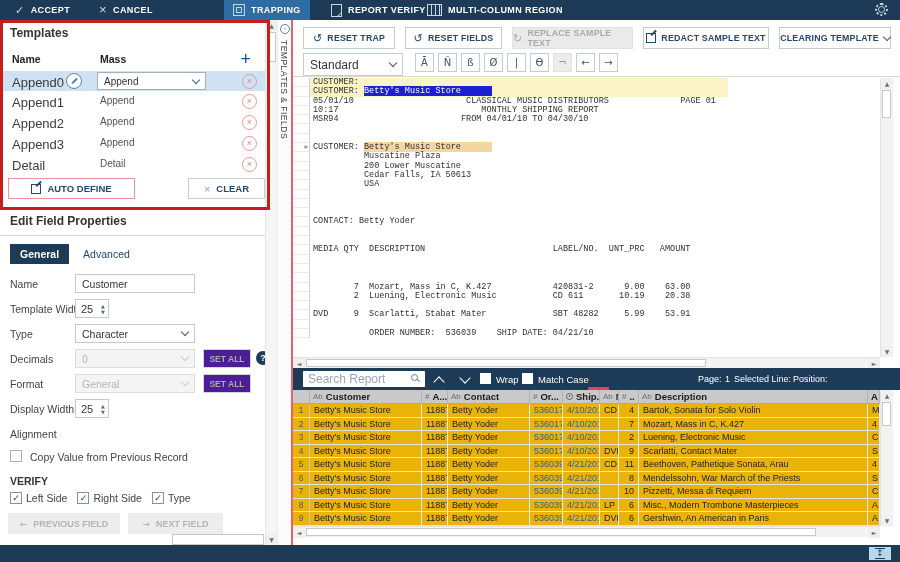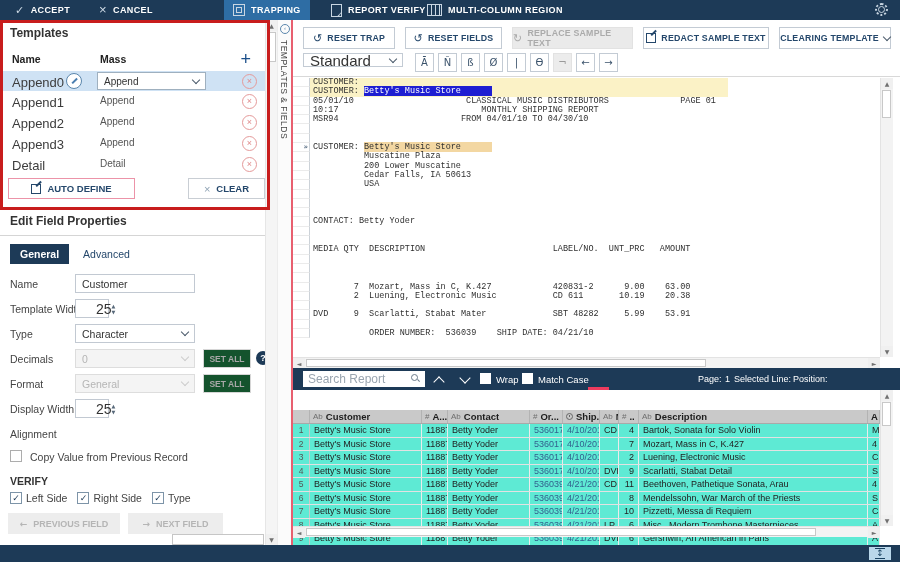--- a/index.html
+++ b/index.html
@@ -60,30 +60,30 @@
   .tabs{display:flex;margin:8px 0 0 10px;align-items:center;gap:14px;}
   .tab{font-size:10.5px;color:#24476b;cursor:pointer;}
   .tab.on{background:#1d3a57;color:#fff;padding:4px 10px;font-weight:bold;}
   .form{margin-top:9px;}
   .frow{position:relative;height:25px;}
   .flabel{position:absolute;left:10px;top:5px;font-size:10.5px;color:#444;}
   .finput{position:absolute;left:75px;top:1px;width:120px;height:19px;border:1px solid #c2c9d2;font-size:10.5px;
           color:#333;padding:0 6px;box-sizing:border-box;font-family:inherit;background:#fff;}
   .stepper{position:absolute;left:75px;top:1px;width:34px;height:19px;border:1px solid #c2c9d2;box-sizing:border-box;
            display:flex;align-items:center;background:#fff;}
-  .stepval{flex:1;font-size:14px;color:#333;padding-left:20px;}
+  .stepval{flex:1;font-size:11px;color:#333;padding-left:5px;}
   .steparrows{width:10px;display:flex;flex-direction:column;align-items:center;line-height:6px;font-size:5px;color:#5a6b7c;}
   .ddbox{position:absolute;left:75px;top:1px;width:120px;height:19px;border:1px solid #c2c9d2;box-sizing:border-box;
          display:flex;align-items:center;justify-content:space-between;padding:0 6px;font-size:10.5px;color:#333;background:#fff;cursor:pointer;}
   .ddbox.dis{background:#f4f4f4;border-color:#ddd;color:#b5b5b5;cursor:default;}
   .chev{display:inline-block;width:5px;height:5px;border-right:1.2px solid #4a5a6a;border-bottom:1.2px solid #4a5a6a;
         transform:rotate(45deg);margin-top:-3px;}
   .dis .chev{border-color:#ccc;}
   .setall{position:absolute;left:203px;top:1px;width:48px;height:19px;border:1px solid #d6d6d6;box-sizing:border-box;
-          font-size:8.5px;font-weight:bold;color:#a8a8a8;display:flex;align-items:center;justify-content:center;background:#14532d;}
+          font-size:8.5px;font-weight:bold;color:#a8a8a8;display:flex;align-items:center;justify-content:center;background:#4c1d95;}
   .qmark{position:absolute;left:256px;top:3px;width:14px;height:14px;border-radius:50%;background:#1d3a57;color:#fff;
          font-size:9px;font-weight:bold;text-align:center;line-height:14px;}
   .cbx{display:inline-block;width:12px;height:12px;border:1px solid #adadad;background:#fff;box-sizing:border-box;
        text-align:center;line-height:11px;font-size:9px;color:#1d3a57;font-weight:bold;font-family:"DejaVu Sans",sans-serif;}
   .cbx.on{border-color:#7d94a8;}
   .copyrow{position:relative;height:18px;margin-top:1px;padding-left:24px;}
   .copyrow .cbx{position:absolute;left:10px;top:1px;}
   .copyrow .clbl{position:absolute;left:30px;top:2px;font-size:10.5px;color:#444;}
   .verifylbl{margin:8px 0 0 10px;font-size:10.5px;font-weight:bold;color:#333;}
   .vopts{display:flex;gap:10px;margin:5px 0 0 10px;align-items:center;}
@@ -104,22 +104,22 @@
             color:#5b87ad;font-size:6px;line-height:7px;text-align:center;}
   .striplbl{position:absolute;left:1px;top:20px;writing-mode:vertical-rl;font-size:8.5px;color:#444;letter-spacing:.5px;}
 
   
   .mtb{position:absolute;left:293px;top:20px;width:607px;height:57px;background:#fff;border-bottom:1px solid #d8d8d8;box-sizing:border-box;}
   .tbtn{position:absolute;top:7px;height:22px;border:1px solid #c3cbd4;background:#fff;color:#24476b;
         font-size:8.8px;font-weight:bold;letter-spacing:.2px;display:flex;align-items:center;justify-content:center;gap:5px;
         box-sizing:border-box;cursor:pointer;}
   .tbtn.dis{background:#eaeaea;border-color:#e2e2e2;color:#ababab;cursor:default;}
   .ricon{font-size:11px;font-weight:normal;}
-  .charsel{position:absolute;left:10px;top:33px;width:100px;height:14px;border:1px solid #c3cbd4;box-sizing:border-box;
-           display:flex;align-items:center;justify-content:space-between;padding:0 6px;font-size:15px;color:#333;cursor:pointer;background:#fff;}
+  .charsel{position:absolute;left:10px;top:33px;width:100px;height:23px;border:1px solid #c3cbd4;box-sizing:border-box;
+           display:flex;align-items:center;justify-content:space-between;padding:0 6px;font-size:12px;color:#333;cursor:pointer;background:#fff;}
   .charbtns{position:absolute;left:122px;top:33px;display:flex;gap:4px;}
   .charbtn{width:19px;height:19px;border:1px solid #c3cbd4;box-sizing:border-box;display:flex;align-items:center;
            justify-content:center;font-size:10px;color:#3a526b;background:#fff;cursor:pointer;}
   .charbtn.dis{background:#ececec;border-color:#e2e2e2;color:#9a9a9a;cursor:default;}
 
   
   .report{position:absolute;left:293px;top:78px;width:587px;height:279px;overflow:hidden;background:#fff;}
   .rline{display:flex;height:9.3px;}
   .gut{width:17px;flex:none;border-right:1px solid #ccd2d8;border-bottom:1px solid #ebebeb;box-sizing:border-box;
        font-size:7.5px;line-height:8px;color:#1d3a57;text-align:right;padding-right:1px;}
@@ -141,21 +141,21 @@
   .mag{position:absolute;left:118px;top:6px;width:7px;height:7px;border:1.2px solid #6b7b8a;border-radius:50%;box-sizing:border-box;}
   .mag::after{content:"";position:absolute;left:5px;top:5px;width:3px;height:1.2px;background:#6b7b8a;transform:rotate(45deg);}
   .schev{position:absolute;top:8px;width:7px;height:7px;border-right:1.6px solid #fff;border-bottom:1.6px solid #fff;cursor:pointer;}
   .schev.up{transform:rotate(-135deg);top:10px;}
   .schev.down{transform:rotate(45deg);top:6px;}
   .scb{position:absolute;top:5px;width:11px;height:11px;background:#fff;cursor:pointer;}
   .slbl{position:absolute;top:6px;color:#fff;font-size:9.5px;}
   .srlbl{position:absolute;top:6px;color:#fff;font-size:9px;}
 
   
-  .tbl{position:absolute;left:293px;top:390px;width:587px;background:#5eead4;margin-top:20px;}
+  .tbl{position:absolute;left:293px;top:390px;width:587px;background:#eab308;}
   .thead{display:flex;height:14px;background:#c9c9c9;border-bottom:1px solid #a9a9a9;box-sizing:border-box;}
   .th{display:flex;align-items:center;gap:3px;border-right:1px solid #b3b3b3;box-sizing:border-box;
       padding:0 3px;overflow:hidden;white-space:nowrap;flex:none;}
   .hico{font-size:8px;color:#6e6e6e;}
   .hlbl{font-size:9.5px;font-weight:bold;color:#1c1c1c;}
   .clockico{width:7px;height:7px;border:1px solid #666;border-radius:50%;box-sizing:border-box;position:relative;flex:none;}
   .clockico::after{content:"";position:absolute;left:2px;top:1px;width:1px;height:2px;background:#666;}
   .tr{display:flex;height:13.5px;border-bottom:1px solid #e2e2e2;box-sizing:border-box;}
   .td{font-size:9px;color:#222;border-right:1px solid #ebebeb;box-sizing:border-box;padding:1px 4px 0 4px;
       overflow:hidden;white-space:nowrap;flex:none;}
@@ -629,21 +629,21 @@
         </div>
         <div class="tr">
           <div class="td c0">4</div>
           <div class="td c1">Betty's Music Store</div>
           <div class="td c2">11887</div>
           <div class="td c3">Betty Yoder</div>
           <div class="td c4">536017</div>
           <div class="td c5">4/10/2010</div>
           <div class="td c6">DVD</div>
           <div class="td c7">9</div>
-          <div class="td c8">Scarlatti, Stabat Detail</div>
+          <div class="td c8">Scarlatti, Contact Mater</div>
           <div class="td c9">S</div>
         </div>
         <div class="tr">
           <div class="td c0">5</div>
           <div class="td c1">Betty's Music Store</div>
           <div class="td c2">11887</div>
           <div class="td c3">Betty Yoder</div>
           <div class="td c4">536039</div>
           <div class="td c5">4/21/2010</div>
           <div class="td c6">CD</div>

